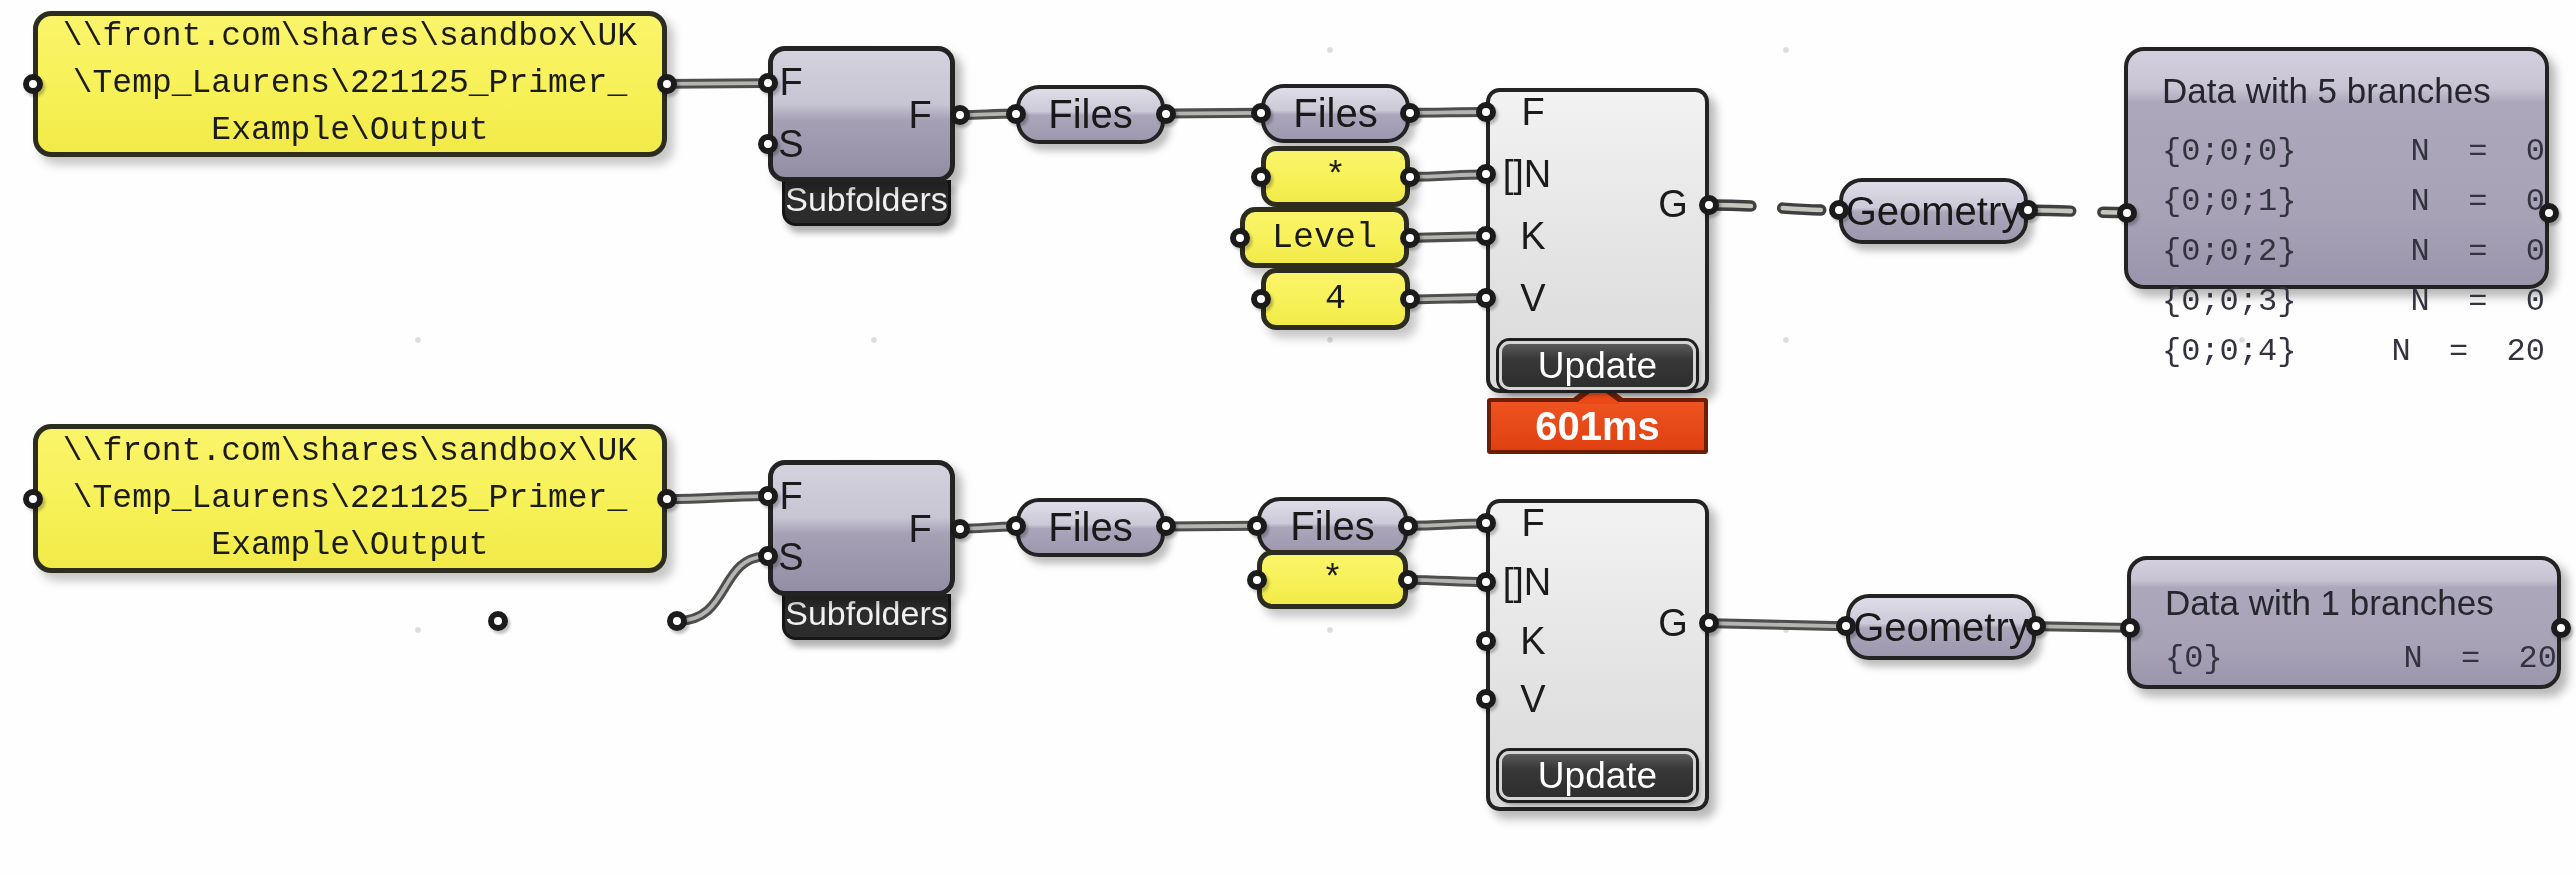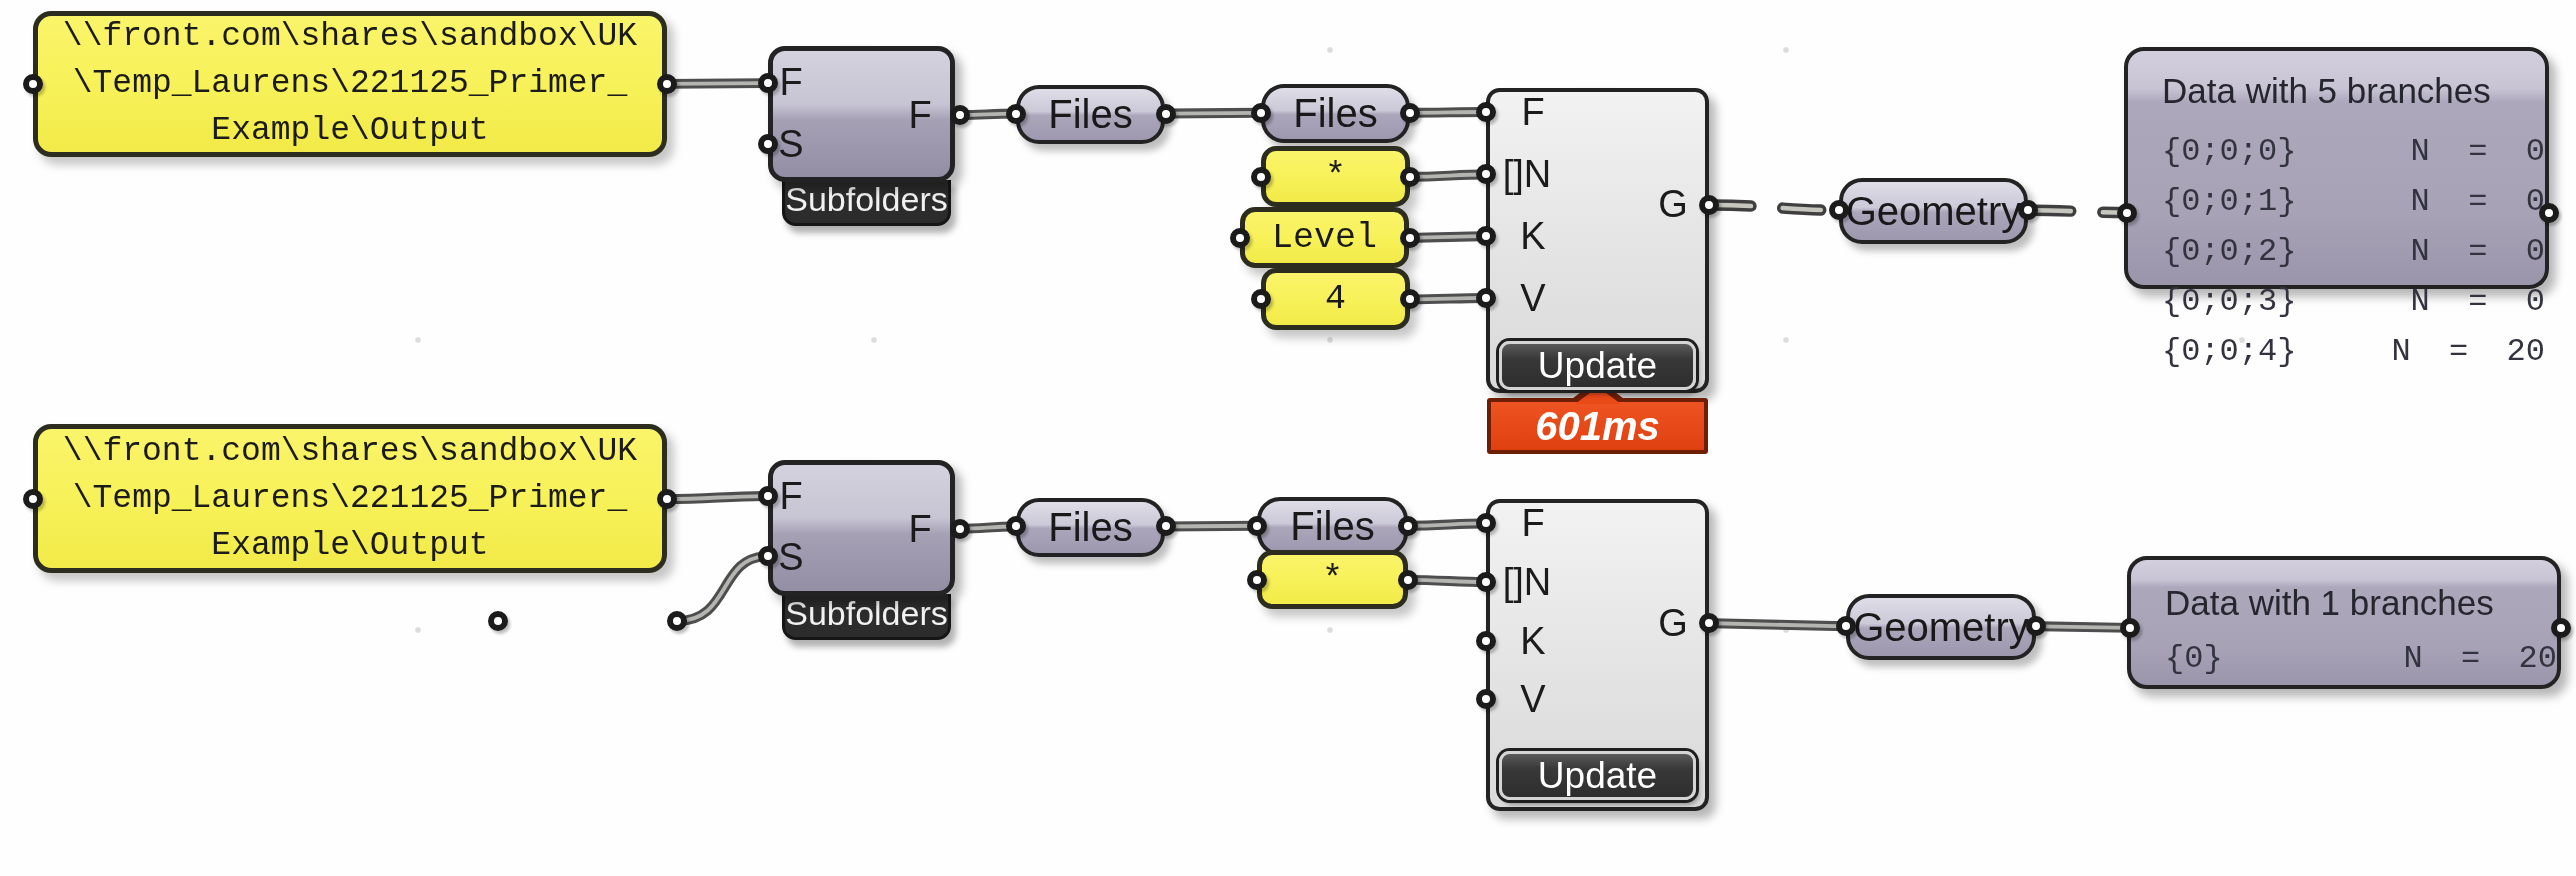--- a/index.html
+++ b/index.html
@@ -221,21 +221,21 @@
       <span>RefBake</span>
     </div>
   <div class="btn-update" style="left:1499px; top:341px; width:197px; height:49px;">
       <span>Update</span>
     </div>
   <div class="port" style="left:1486px; top:112px;"></div>
   <div class="port" style="left:1486px; top:174px;"></div>
   <div class="port" style="left:1486px; top:236px;"></div>
   <div class="port" style="left:1486px; top:298px;"></div>
   <div class="port" style="left:1709px; top:205px;"></div>
-  <div class="banner banner-red" style="left:1487px; top:398px; width:221px; height:56px;font-style:italic;">
+  <div class="banner banner-red" style="left:1487px; top:398px; width:221px; height:56px;">
     <div class="notch notch-back"></div>
     <div class="notch notch-front"></div>
     <span>601ms</span>
   </div>
 
   <div class="node pill-gray" style="left:1839px; top:178px; width:189px; height:66px;">
       <span>Geometry</span>
     </div>
   <div class="port" style="left:1839px; top:210px;"></div>
   <div class="port" style="left:2028px; top:210px;"></div>

